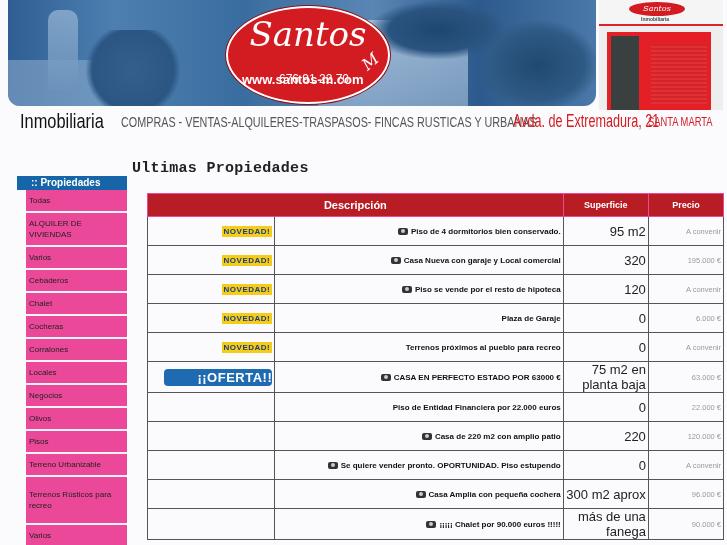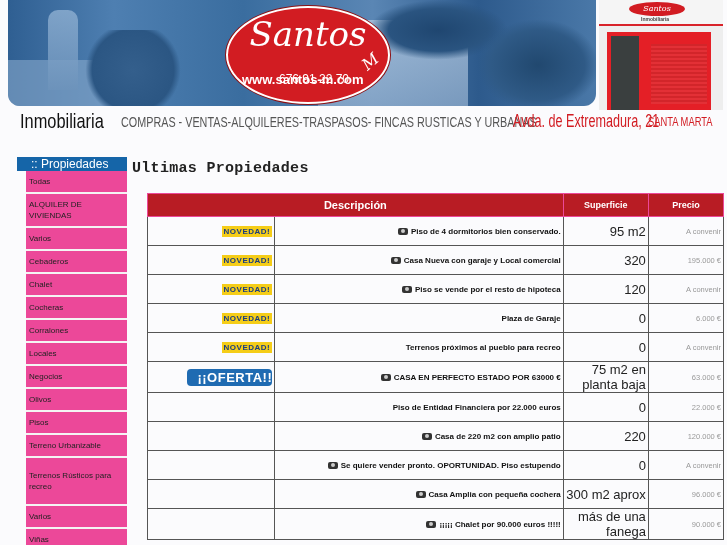--- a/index.html
+++ b/index.html
@@ -100,22 +100,22 @@
     position:absolute; left:513px; top:3px; font-size:18px; color:#d21c22;
     transform:scaleX(.7); transform-origin:left; white-space:nowrap;
   }
   .tag-city {
     position:absolute; left:648px; top:6px; font-size:13px; color:#d21c22;
     transform:scaleX(.72); transform-origin:left; white-space:nowrap;
   }
   
   .sidebar { position:absolute; left:17px; top:157px; width:110px; }
   .side-head {
-    background:#1565a8; color:#fff; font-size:12px; font-weight:normal;
-    height:14px; line-height:14px; padding-left:14px;
+    background:#1565a8; color:#fff; font-size:10px; font-weight:bold;
+    height:14px; line-height:14px; padding-left:14px;margin-top:19px;
   }
   .side-item {
     margin-left:9px; background:#ec4899; color:#222; font-size:8px;
     border-bottom:2px solid #f4f4f4; padding:5px 3px; line-height:11px; min-height:9px;
   }
   .side-item.tall { padding:12px 3px; }
   
   .page-title {
     position:absolute; left:132px; top:160px; font-family:"Liberation Mono", monospace;
     font-size:15px; font-weight:bold; color:#222; letter-spacing:.3px;
@@ -133,21 +133,21 @@
   td.badge-cell { width:122px; text-align:center; }
   td.desc-cell { width:283px; font-weight:bold; color:#111; font-size:8px; }
   td.sup-cell { width:80px; color:#222; font-size:13px; }
   td.price-cell { width:70px; color:#999; font-size:7.5px; }
   .novedad {
     display:inline-block; background:#f5cd18; color:#1a3d80; font-weight:bold;
     font-size:8px; padding:1px 2px; letter-spacing:.5px; line-height:9px;
   }
   .oferta {
     display:inline-block; background:#1f6bb2; color:#fff; font-weight:bold;
-    font-size:13px; width:85px; height:17px; line-height:17px; border-radius:4px;
+    font-size:13px; width:108px; height:17px; line-height:17px; border-radius:4px;
     font-family:"Liberation Sans Narrow","Liberation Sans", sans-serif; letter-spacing:.5px;
   }
   .cam { display:inline-block; width:10px; height:7px; background:#333; border-radius:2px; margin-right:3px; vertical-align:-1px; position:relative; }
   .cam::after { content:""; position:absolute; left:3px; top:1.5px; width:4px; height:4px; border-radius:50%; background:#ccc; }
 </style>
 </head>
 <body>
 
 <div class="banner">
   <div class="wall"></div>

